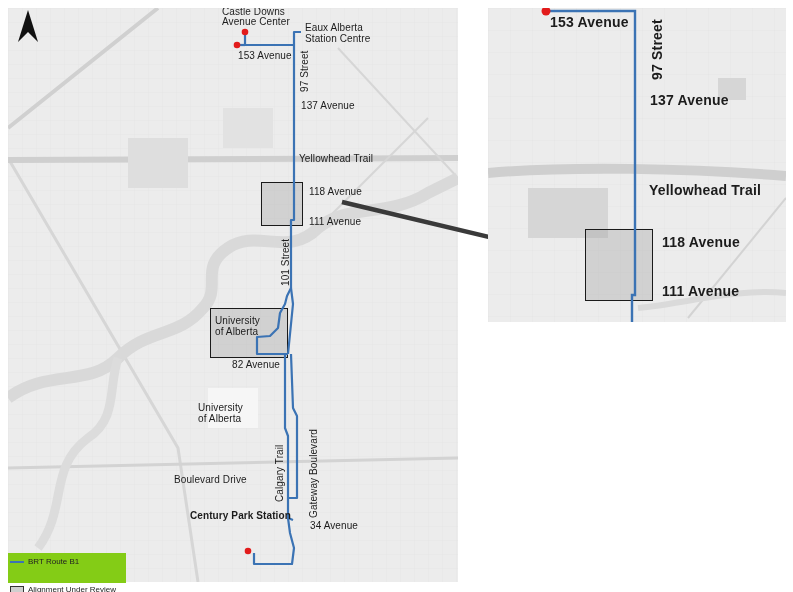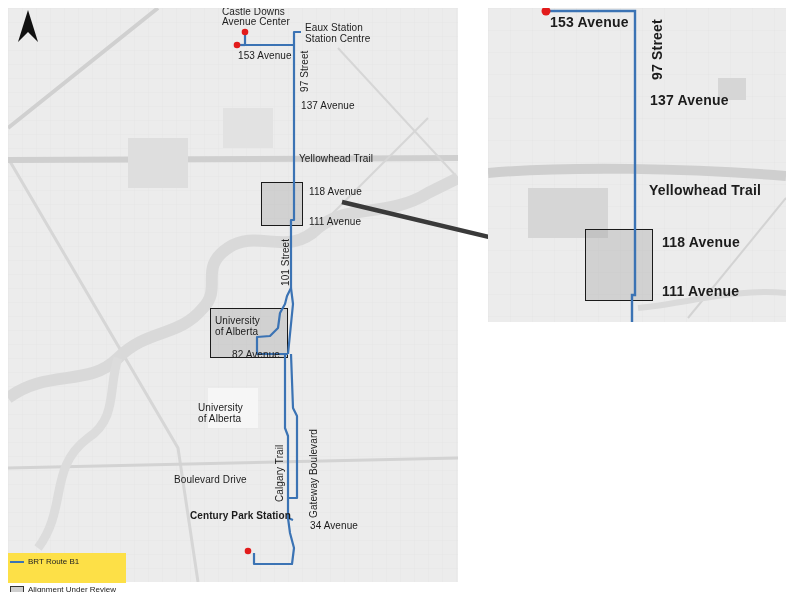--- a/index.html
+++ b/index.html
@@ -18,21 +18,21 @@
     font-size: 10px;
     line-height: 11px;
     white-space: nowrap;
     letter-spacing: 0.1px;
   }
   .lbl.inset { font-size: 14px; line-height: 15px; font-weight: bold; letter-spacing: 0.2px; }
   .lbl.vert { transform-origin: left top; transform: rotate(-90deg); }
 
   .legend {
     position: absolute; left: 8px; top: 553px; width: 118px; height: 30px;
-    background: #fde047;
+    background: #84cc16;
   }
   .legend-row { position: absolute; left: 2px; display: flex; align-items: center; gap: 4px; font-size: 8px; color: #222; }
   .legend-line { width: 14px; height: 2px; background: #3b73b4; display: inline-block; }
   .legend-box { width: 14px; height: 8px; background: #cfcfcf; border: 1px solid #333; display: inline-block; }
 
   .north { position: absolute; left: 16px; top: 8px; width: 24px; height: 36px; }
 </style>
 </head>
 <body>
 
@@ -81,32 +81,32 @@
       <path d="M280 510 L282 525 L286 540 L284 556 L246 556 L246 545"></path>
     </g>
 
     <circle cx="237" cy="24" r="3.3" fill="#e21b1b"></circle>
     <circle cx="229" cy="37" r="3.3" fill="#e21b1b"></circle>
     <circle cx="240" cy="543" r="3.3" fill="#e21b1b"></circle>
   </svg>
 
   <div class="lbl" style="left:214px;top:-2px;">Castle Downs</div>
   <div class="lbl" style="left:214px;top:8px;">Avenue Center</div>
-  <div class="lbl" style="left:297px;top:14px;">Eaux Station</div>
+  <div class="lbl" style="left:297px;top:14px;">Eaux Alberta</div>
   <div class="lbl" style="left:297px;top:25px;">Station Centre</div>
   <div class="lbl" style="left:230px;top:42px;">153 Avenue</div>
   <div class="lbl vert" style="left:291px;top:84px;">97 Street</div>
   <div class="lbl" style="left:293px;top:92px;">137 Avenue</div>
   <div class="lbl" style="left:291px;top:145px;">Yellowhead Trail</div>
   <div class="lbl" style="left:301px;top:178px;">118 Avenue</div>
   <div class="lbl" style="left:301px;top:208px;">111 Avenue</div>
   <div class="lbl vert" style="left:272px;top:278px;">101 Street</div>
   <div class="lbl" style="left:207px;top:307px;">University</div>
   <div class="lbl" style="left:207px;top:318px;">of Alberta</div>
-  <div class="lbl" style="left:224px;top:341px;">82 Avenue</div>
+  <div class="lbl" style="left:224px;top:351px;">82 Avenue</div>
   <div class="lbl" style="left:190px;top:394px;">University</div>
   <div class="lbl" style="left:190px;top:405px;">of Alberta</div>
   <div class="lbl" style="left:166px;top:466px;">Boulevard Drive</div>
   <div class="lbl vert" style="left:266px;top:494px;">Calgary Trail</div>
   <div class="lbl vert" style="left:300px;top:510px;">Gateway Boulevard</div>
   <div class="lbl" style="left:282px;top:512px;padding-left:20px;">34 Avenue</div>
   <div class="lbl" style="left:182px;top:502px;font-weight:bold;">Century Park Station</div>
   <div class="lbl" style="left:230px;top:557px;margin-top:20px;">23 Avenue</div>
 </div>
 

